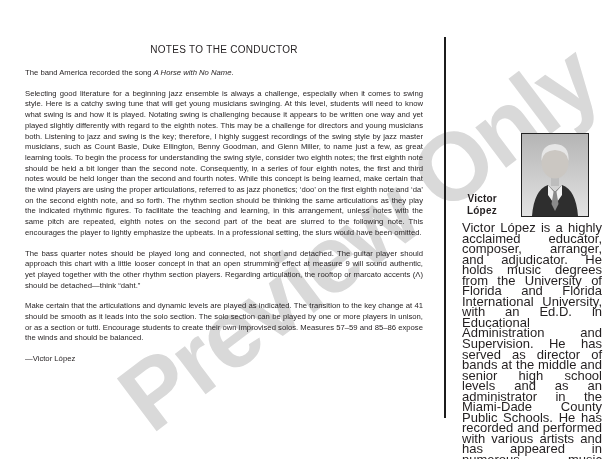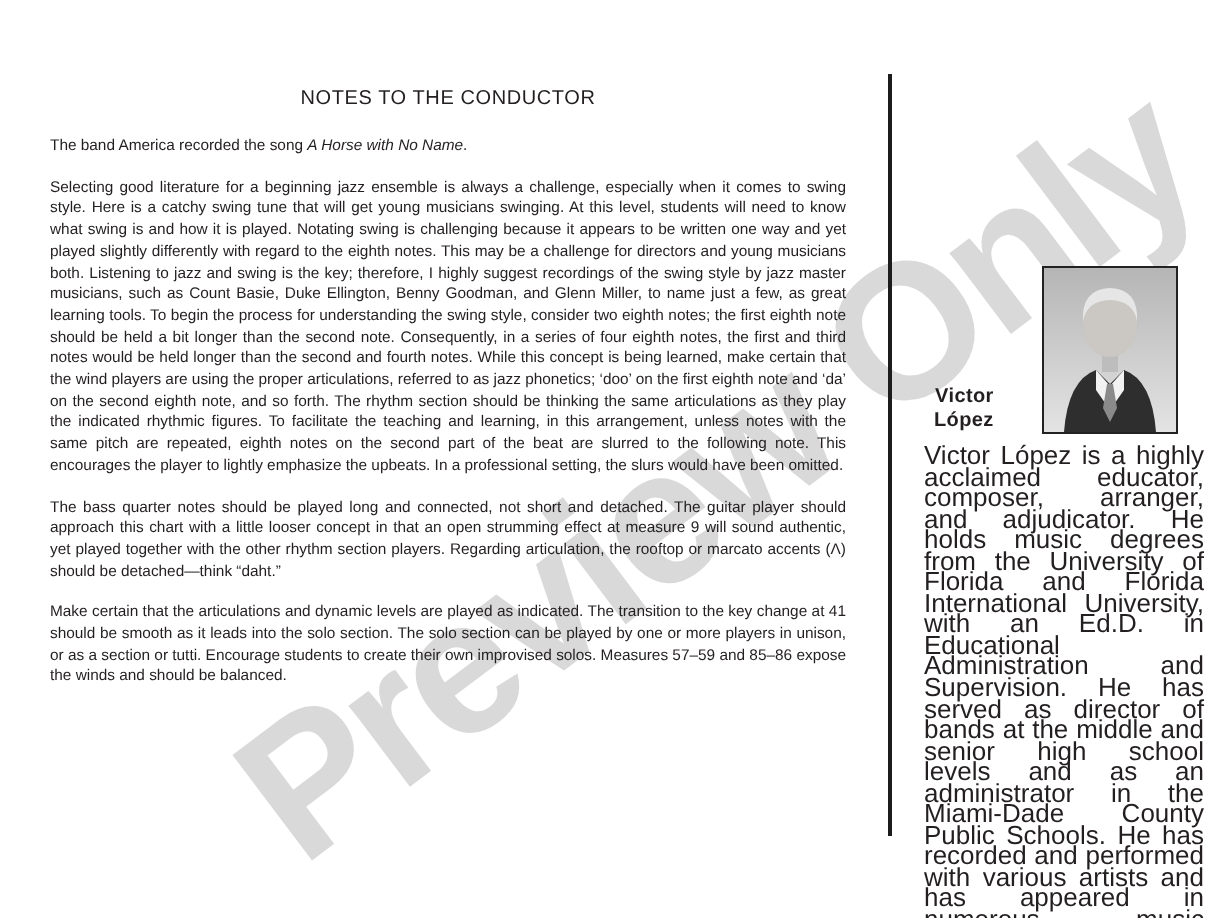--- a/index.html
+++ b/index.html
@@ -110,20 +110,21 @@
     <p class="intro"><span>The band America recorded the song </span><span class="italic">A Horse with No Name</span><span>.</span></p>
 
     <p>Selecting good literature for a beginning jazz ensemble is always a challenge, especially when it comes to swing style. Here is a catchy swing tune that will get young musicians swinging. At this level, students will need to know what swing is and how it is played. Notating swing is challenging because it appears to be written one way and yet played slightly differently with regard to the eighth notes. This may be a challenge for directors and young musicians both. Listening to jazz and swing is the key; therefore, I highly suggest recordings of the swing style by jazz master musicians, such as Count Basie, Duke Ellington, Benny Goodman, and Glenn Miller, to name just a few, as great learning tools. To begin the process for understanding the swing style, consider two eighth notes; the first eighth note should be held a bit longer than the second note. Consequently, in a series of four eighth notes, the first and third notes would be held longer than the second and fourth notes. While this concept is being learned, make certain that the wind players are using the proper articulations, referred to as jazz phonetics; ‘doo’ on the first eighth note and ‘da’ on the second eighth note, and so forth. The rhythm section should be thinking the same articulations as they play the indicated rhythmic figures. To facilitate the teaching and learning, in this arrangement, unless notes with the same pitch are repeated, eighth notes on the second part of the beat are slurred to the following note. This encourages the player to lightly emphasize the upbeats. In a professional setting, the slurs would have been omitted.</p>
 
     <p>The bass quarter notes should be played long and connected, not short and detached. The guitar player should approach this chart with a little looser concept in that an open strumming effect at measure 9 will sound authentic, yet played together with the other rhythm section players. Regarding articulation, the rooftop or marcato accents (Λ) should be detached—think “daht.”</p>
 
     <p>Make certain that the articulations and dynamic levels are played as indicated. The transition to the key change at 41 should be smooth as it leads into the solo section. The solo section can be played by one or more players in unison, or as a section or tutti. Encourage students to create their own improvised solos. Measures 57–59 and 85–86 expose the winds and should be balanced.</p>
 
 
 
+    <p class="signature">—Victor López</p>
   </div>
 
   <div class="divider"></div>
 
   <div class="sidebar">
     <div class="photo-row">
       <div class="author-name">
         <span>Victor</span>
         <span>López</span>
       </div>

